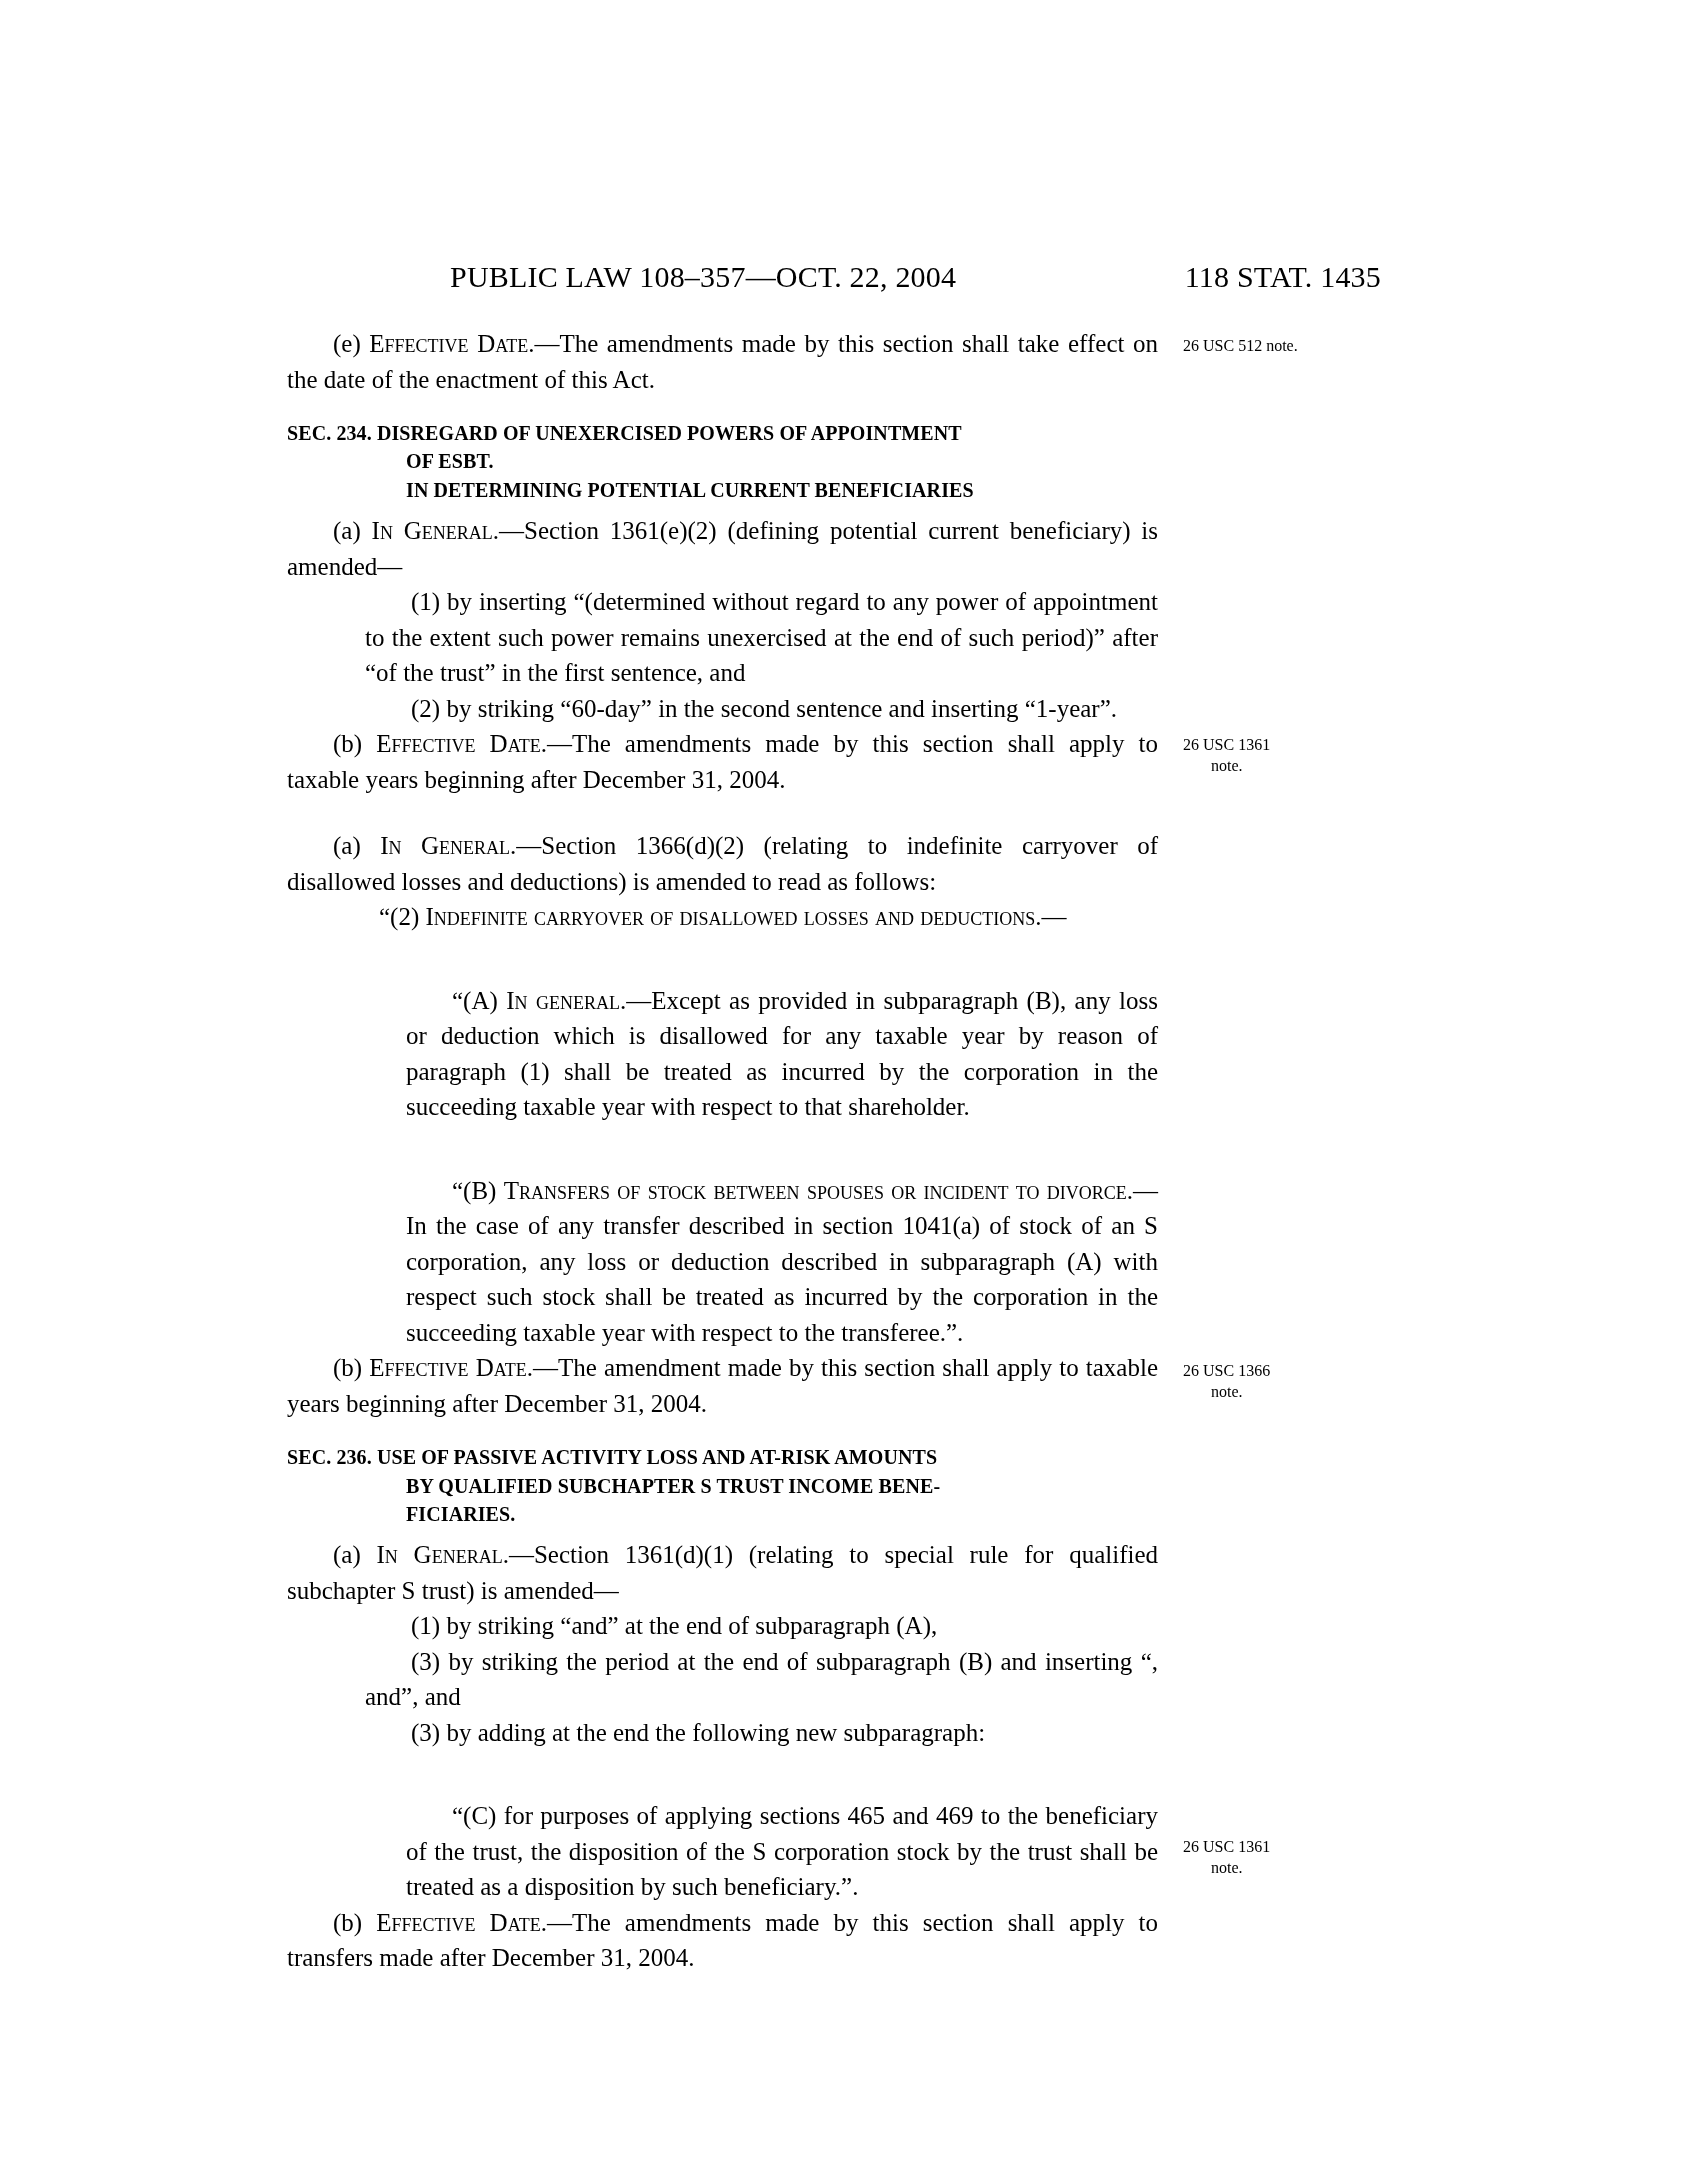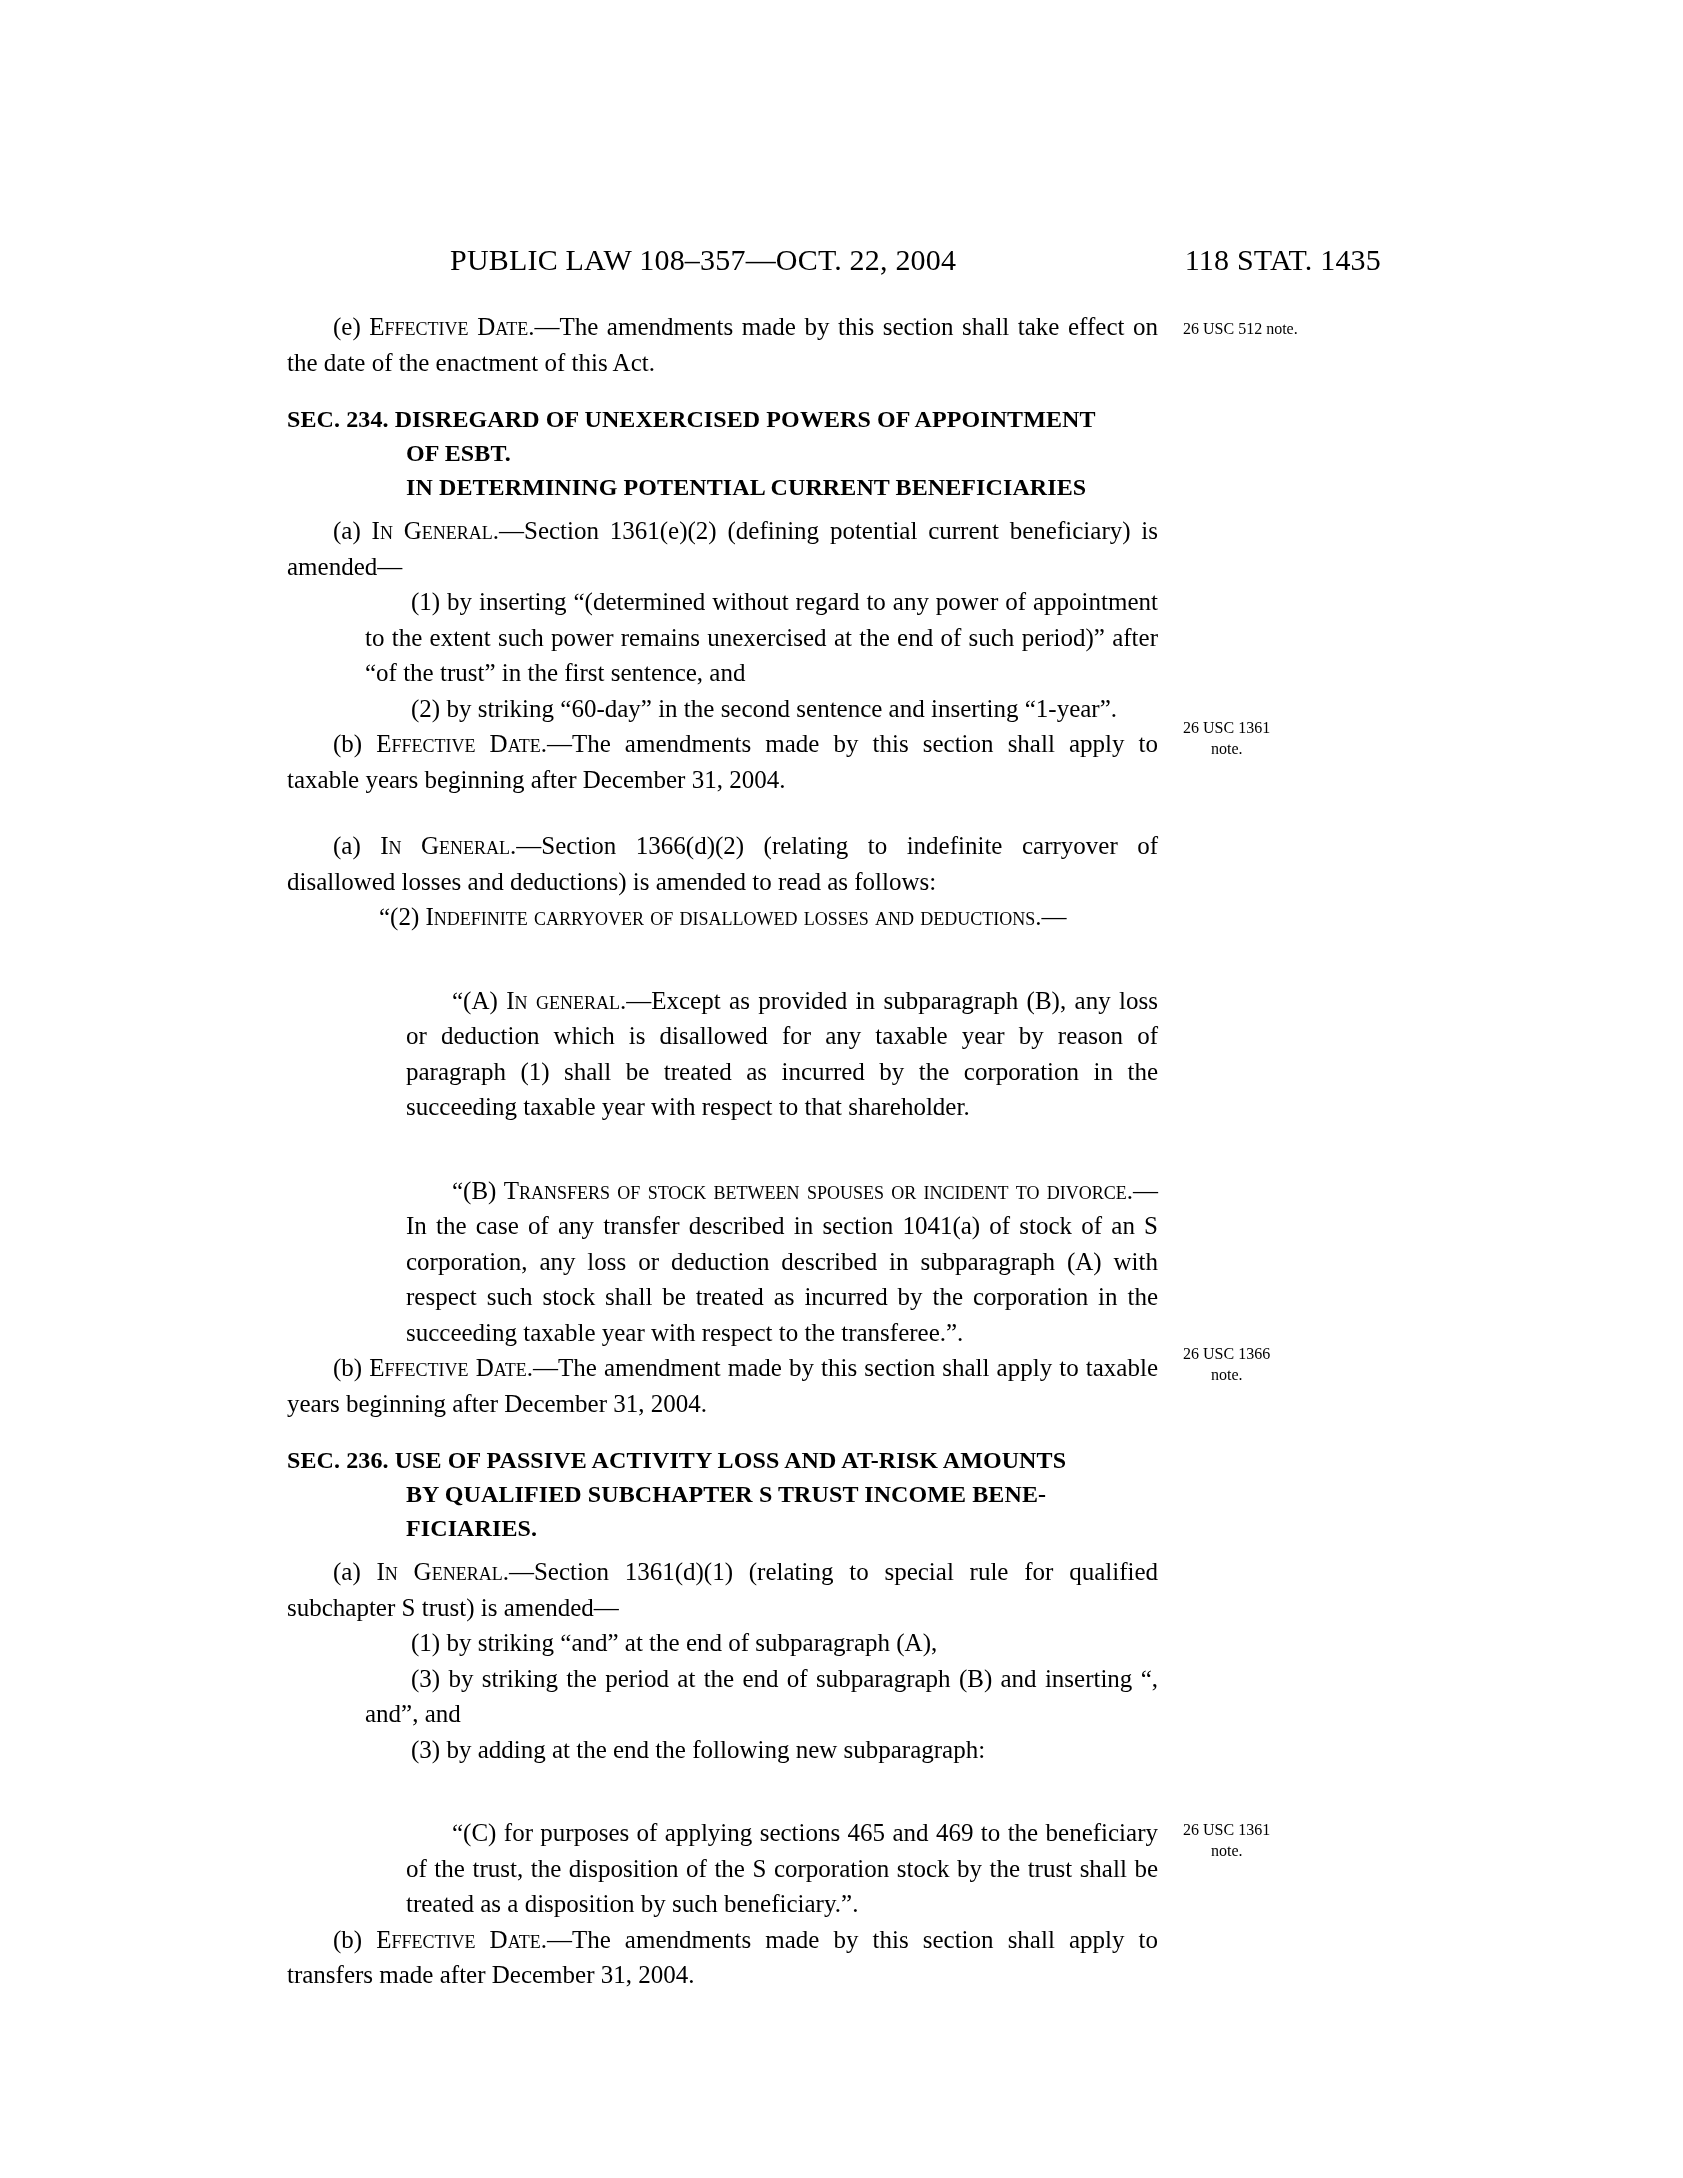--- a/index.html
+++ b/index.html
@@ -9,21 +9,21 @@
   }
   body {
     width: 1683px;
     height: 2178px;
     font-family: "Liberation Serif", serif;
     color: #000000;
     position: relative;
   }
   .page {
     position: absolute;
-    left: 0; top: 0;
+    left: 0; top: 17px;
     width: 1683px;
     height: 1528px;
   }
   
   .runhead {
     position: absolute;
     left: 450px;
     top: 243px;
     width: 931px;
     font-size: 30px;
@@ -73,21 +73,21 @@
   }
   .sc {
     font-variant: small-caps;
   }
   .gap-s { height: 9px; }
   .gap-m { height: 22px; }
   
   .sec-head {
     font-family: "Liberation Serif", serif;
     font-weight: bold;
-    font-size: 24px;
+    font-size: 20px;
     line-height: 1.42;
     text-align: justify;
     letter-spacing: 0.1px;
   }
   .sec-head .hang {
     display: block;
     margin-left: 119px;
     text-indent: 0;
   }
   .sec-head .first {

